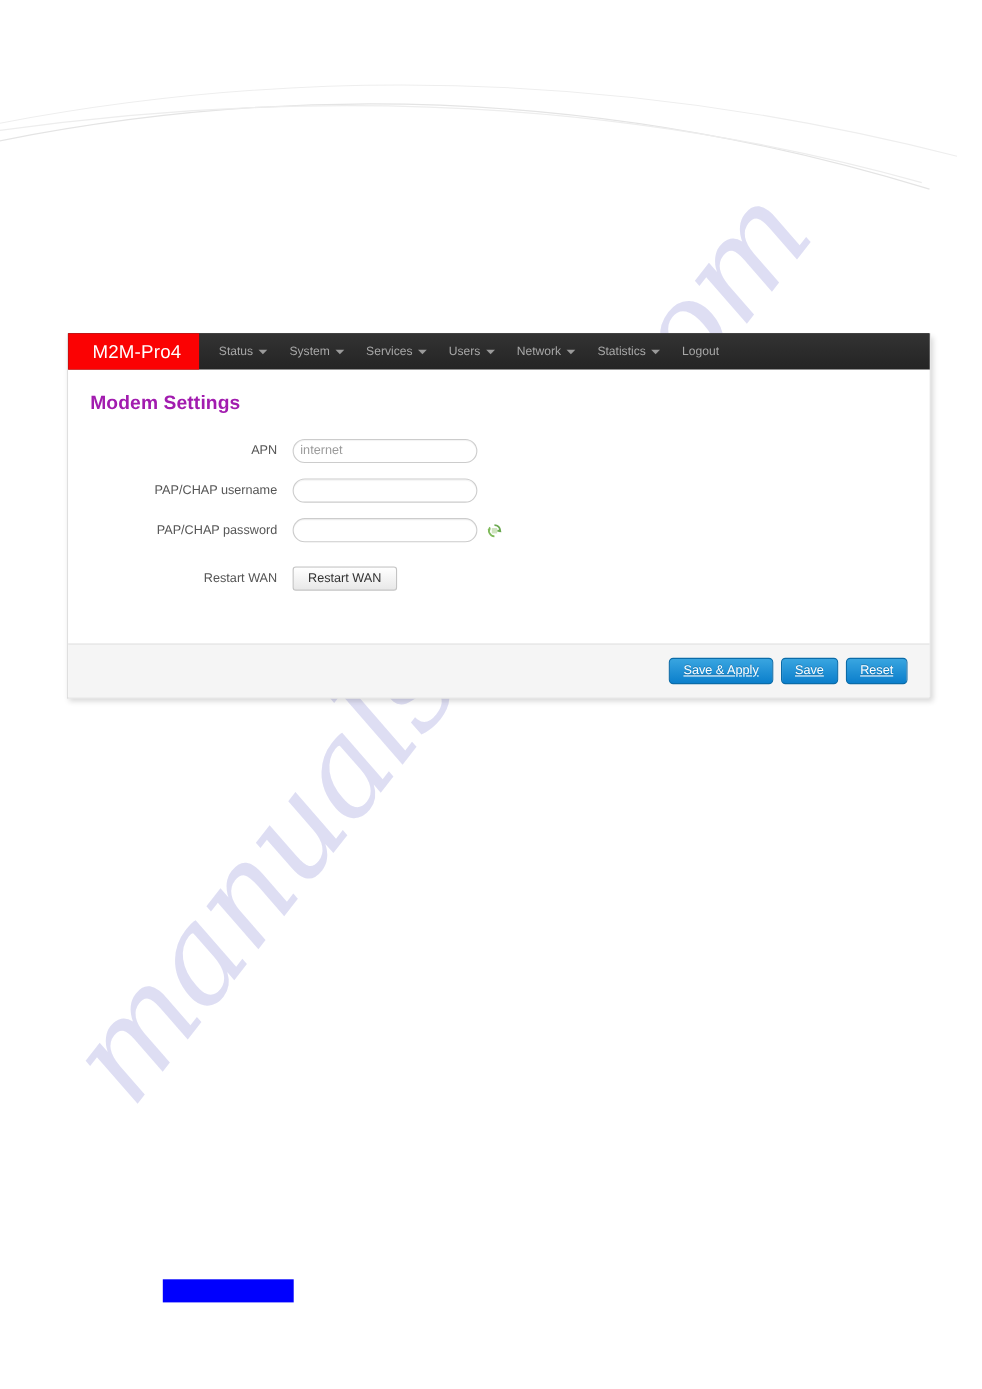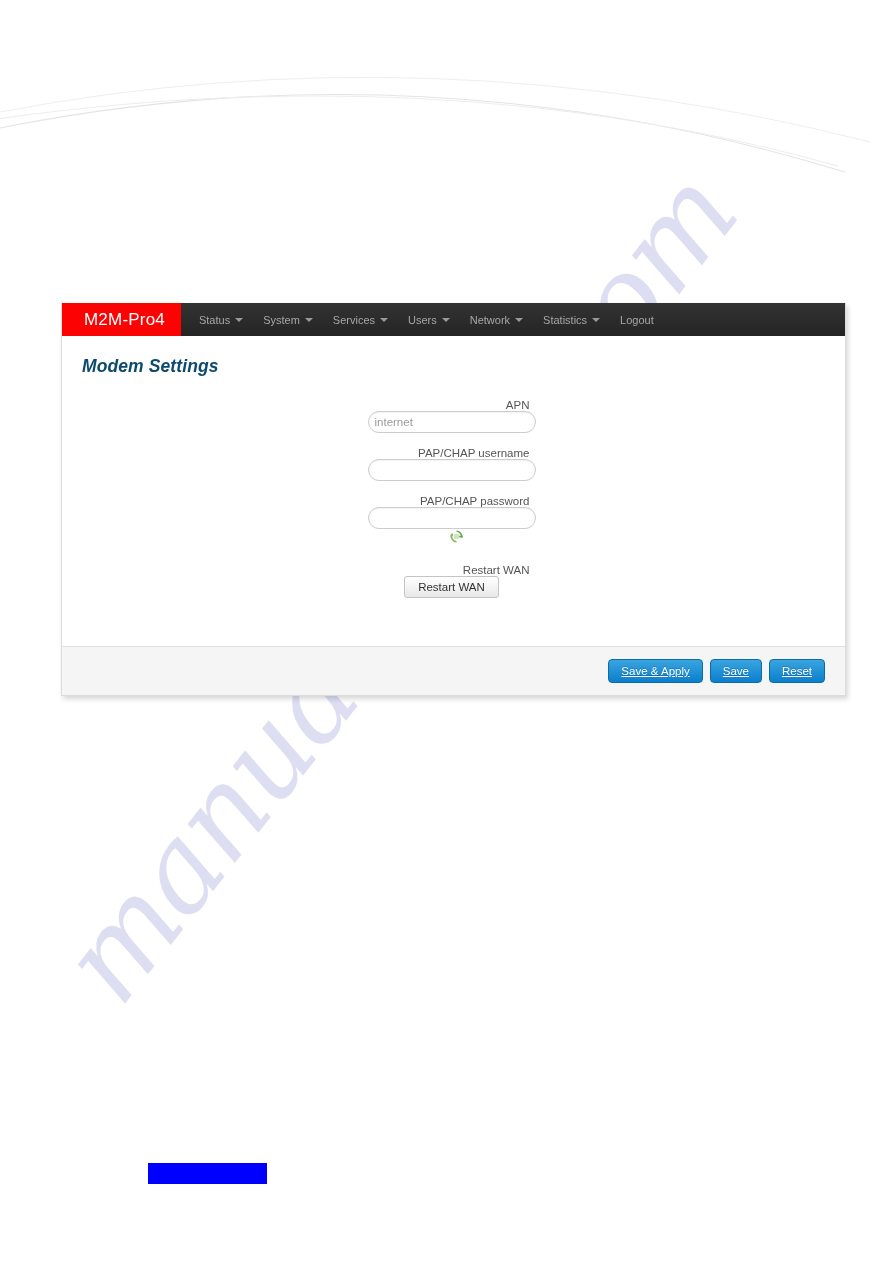--- a/index.html
+++ b/index.html
@@ -104,31 +104,29 @@
   }
 
   
   .card-body {
     padding: 20px 24px 34px 20px;
     background: #ffffff;
   }
   .page-title {
     font-size: 17.5px;
     font-weight: bold;
-    color: #0c4a6e;
+    color: #a21caf;
     margin: 0 0 22px 0;
     letter-spacing: 0.1px;
-    font-style: italic;
   }
 
   .form-row {
     display: flex;
     align-items: center;
     margin-bottom: 14px;
-    flex-direction: column;
   }
   .form-label {
     width: 170px;
     text-align: right;
     padding-right: 14px;
     font-size: 11.5px;
     color: #555555;
     white-space: nowrap;
   }
   .form-control {

